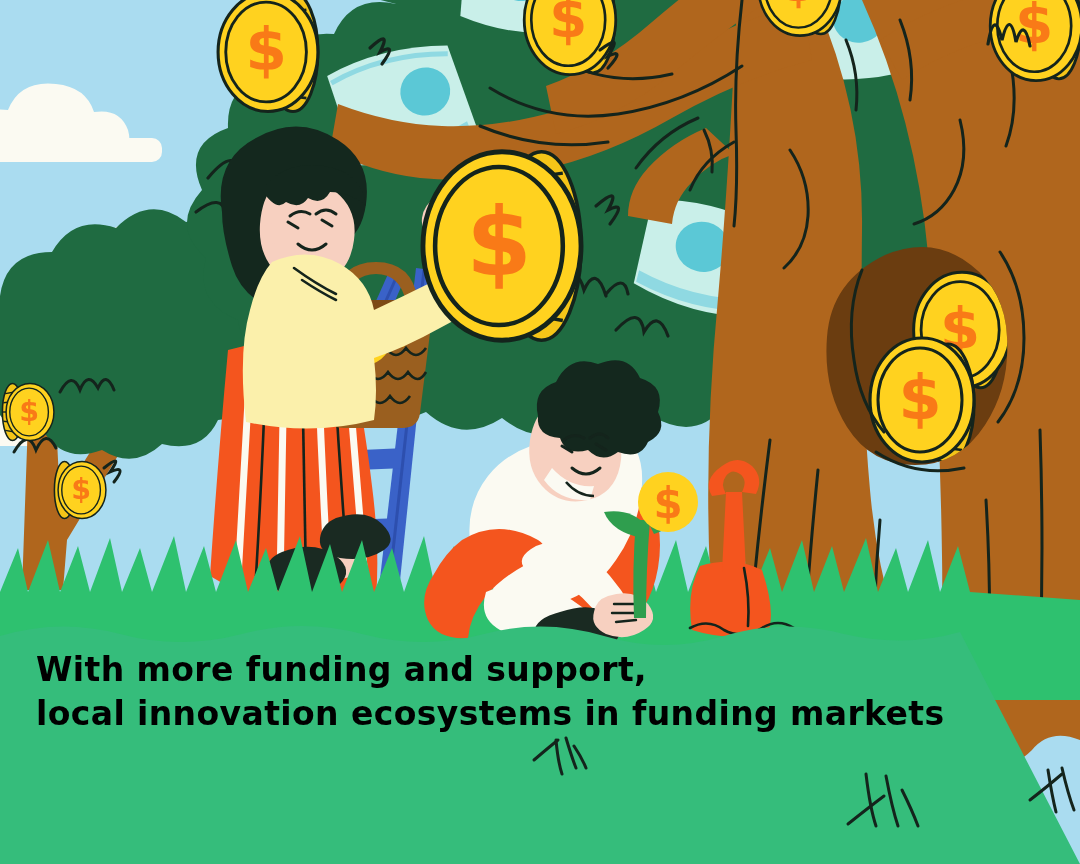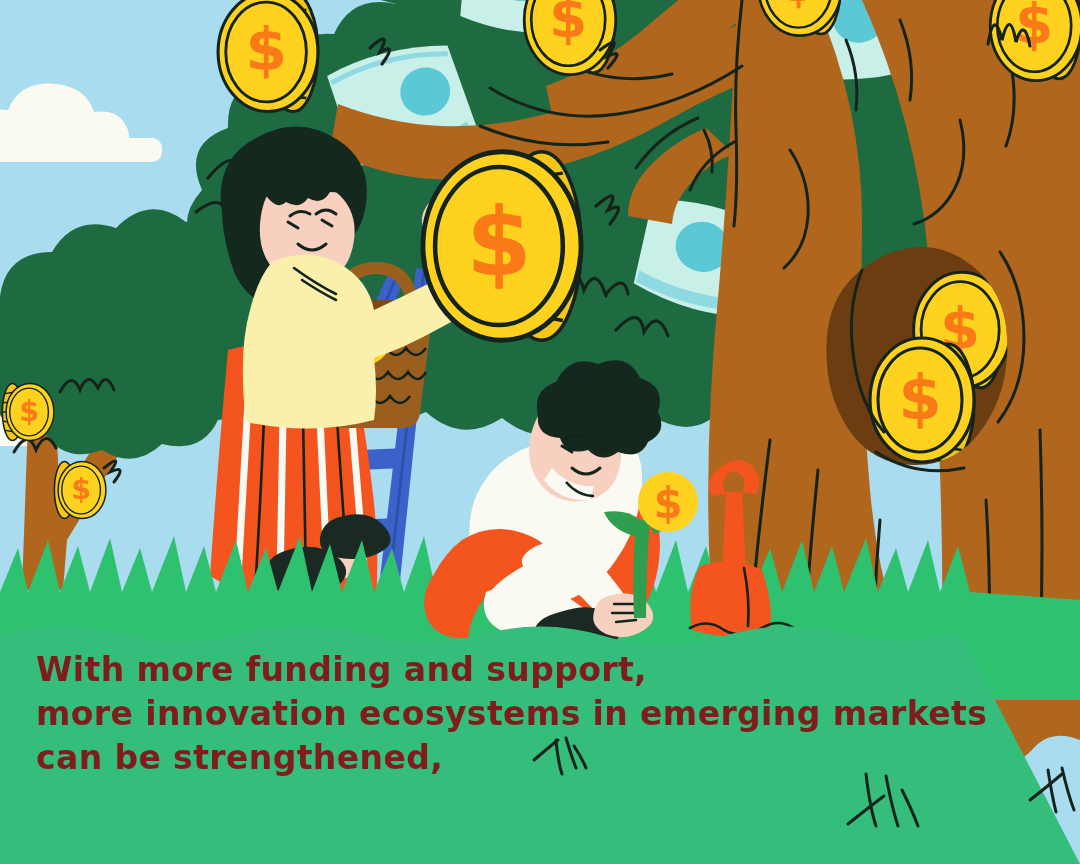--- a/index.html
+++ b/index.html
@@ -24,21 +24,21 @@
     width:960px;
     z-index:40;
     pointer-events:none;
   }
   .cap-line {
     font-family:"DejaVu Sans", sans-serif;
     font-weight:700;
     font-size:33px;
     line-height:44px;
     letter-spacing:0.4px;
-    color:#7f1d1d;
+    color:#000000;
     white-space:nowrap;
   }
 </style>
 </head>
 <body>
 
 <div id="stage">
 
   <svg id="art" viewBox="0 0 1080 864" xmlns="http://www.w3.org/2000/svg">
     <defs>
@@ -465,17 +465,16 @@
           <path d="M1048 770 q4 26 8 42"></path>
           <path d="M1062 768 q6 26 12 42"></path>
         </g>
       </g>
 
     </g>
   </svg>
 
   <div id="caption">
     <div class="cap-line">With more funding and support,</div>
-    <div class="cap-line">more innovation ecosystems in emerging markets</div>
-    <div class="cap-line">can be strengthened,</div>
+    <div class="cap-line">local innovation ecosystems in funding markets</div>
   </div>
 
 </div>
 
 </body></html>

